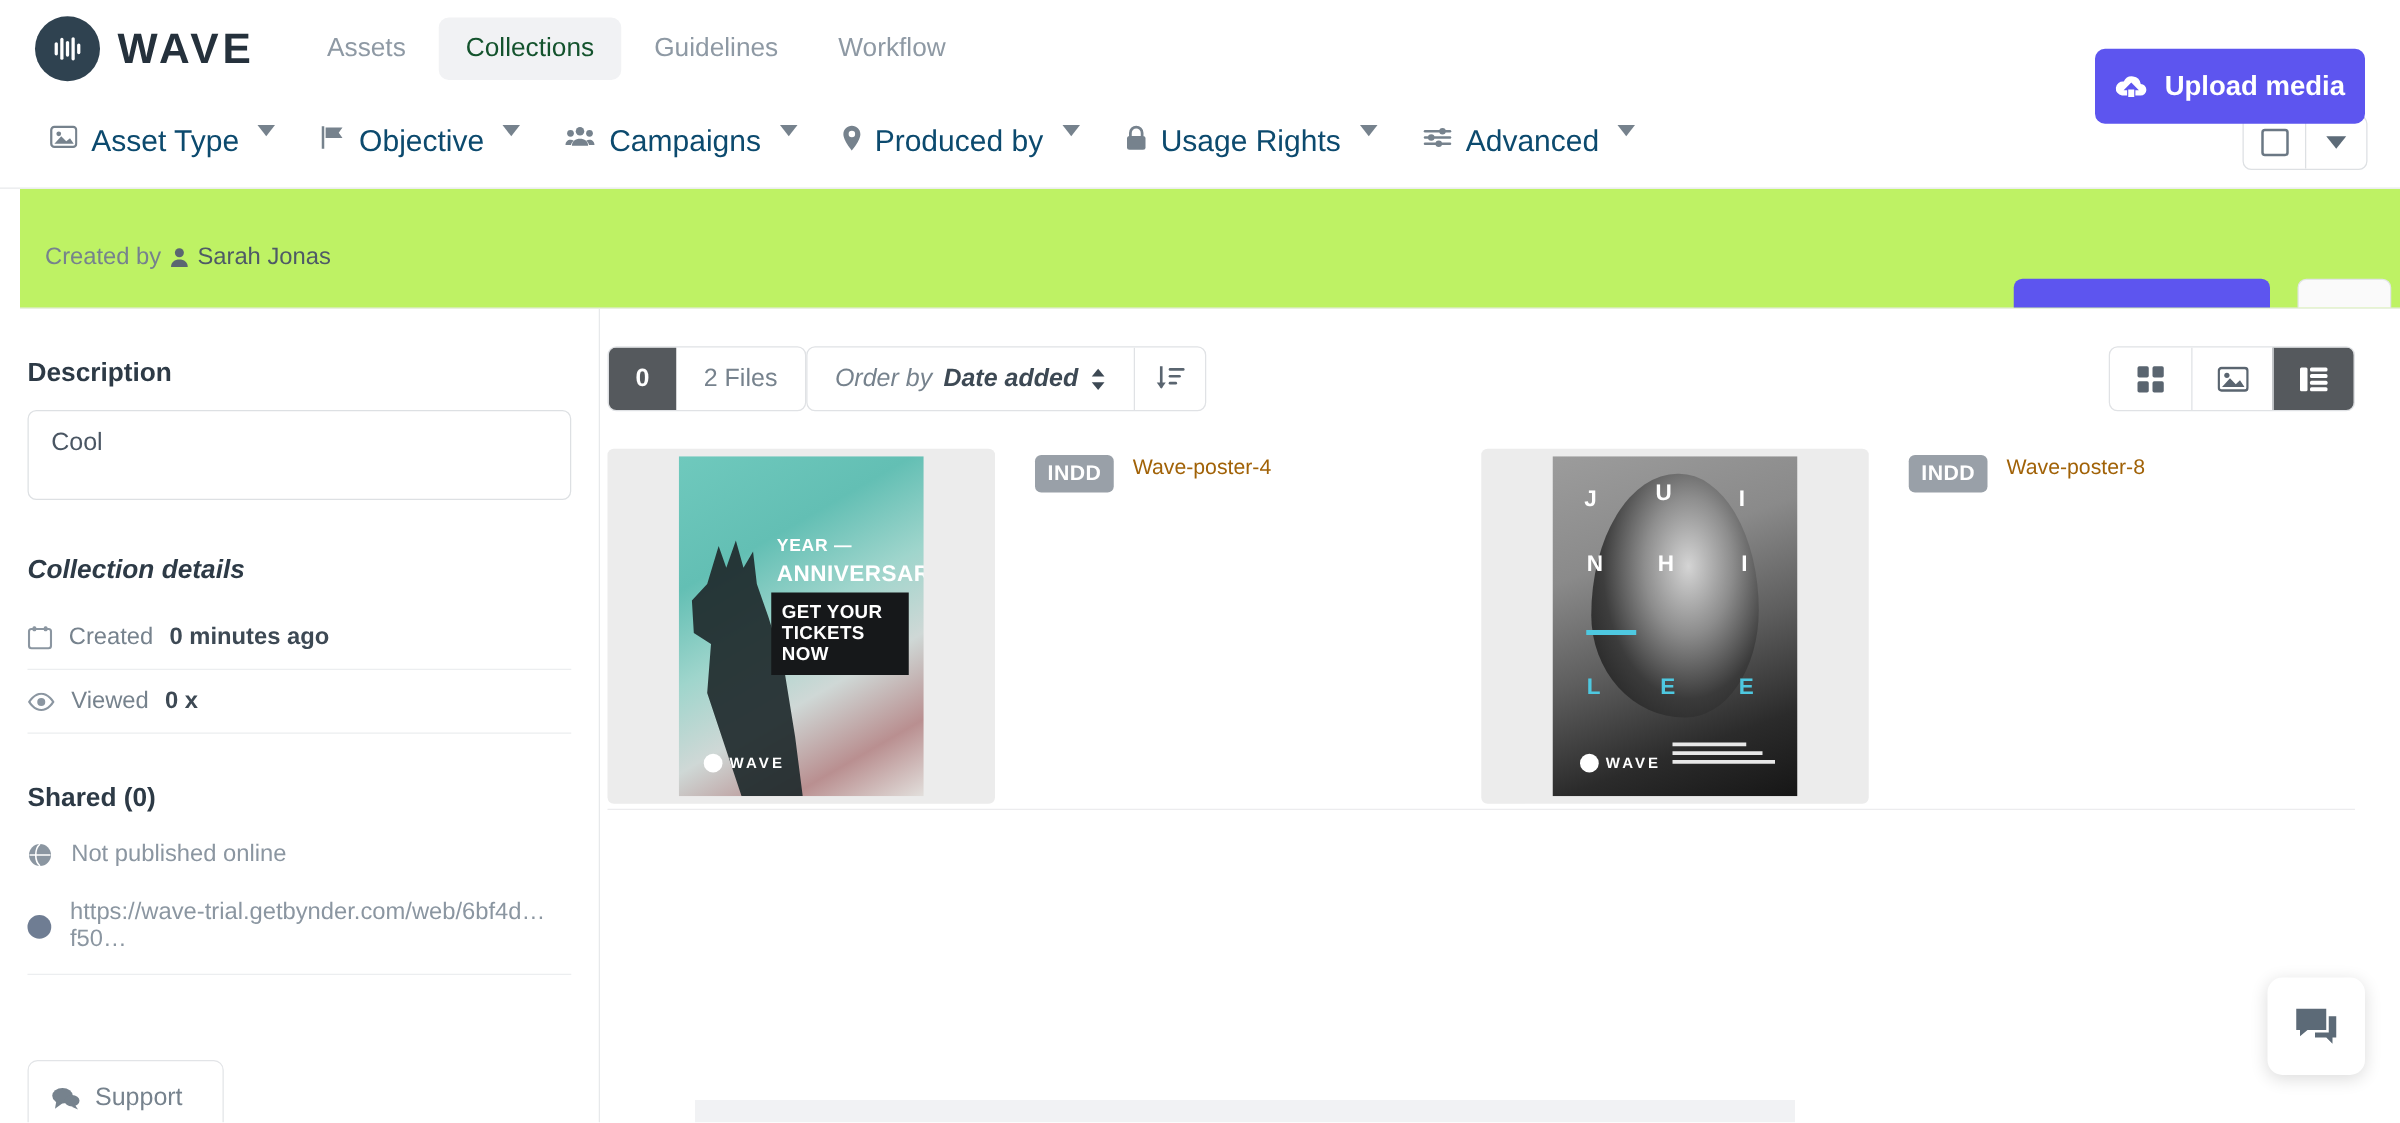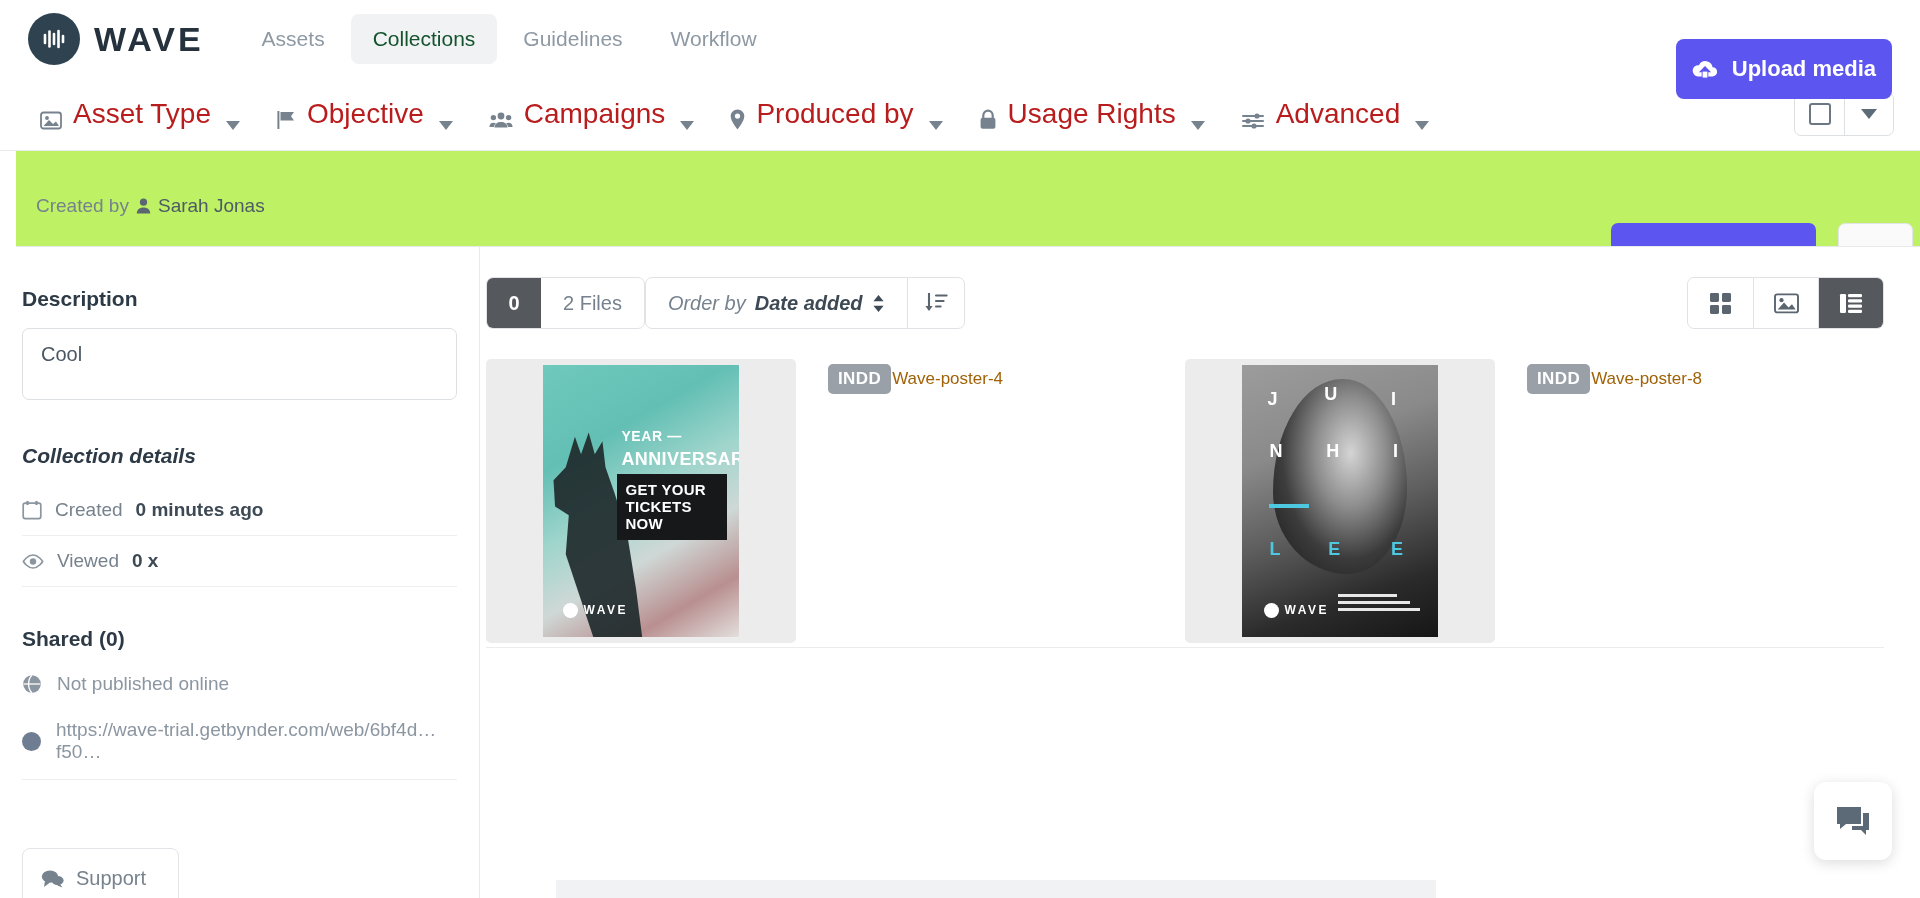--- a/index.html
+++ b/index.html
@@ -48,22 +48,22 @@
   }
 
   
   .filterbar {
     position: absolute; top: 78px; left: 0; width: 1920px; height: 73px;
     background: #fff; border-bottom: 1px solid #e7e9eb;
     display: flex; align-items: center; padding: 0 22px;
     z-index: 25;
   }
   .filter {
-    display: flex; align-items: flex-end; gap: 11px;
-    font-size: 28px; color: #b91c1c;
+    display: flex; align-items: flex-start; gap: 11px;
+    font-size: 24px; color: #0c4a6e;
     padding: 0 18px; cursor: pointer; white-space: nowrap;
   }
   .filter .caret {
     width: 0; height: 0; border-left: 7px solid transparent;
     border-right: 7px solid transparent; border-top: 9px solid #76828d;
     margin-left: 4px;
   }
   .filter-right {
     position: absolute; right: 26px; top: 50%; transform: translateY(-50%);
     display: flex; border: 1px solid #dde0e3; border-radius: 7px; overflow: hidden;
@@ -191,21 +191,21 @@
     display: flex; margin-top: 30px; gap: 0;
   }
   .asset-cell { width: 720px; display: flex; align-items: flex-start; }
   .thumb {
     width: 310px; height: 284px; background: #ececec; border-radius: 5px;
     display: flex; align-items: center; justify-content: center; flex: 0 0 auto;
     overflow: hidden;
   }
   .thumb-inner { width: 196px; height: 272px; position: relative; overflow: hidden; }
   .asset-label {
-    display: flex; align-items: center; gap: 1px;
+    display: flex; gap: 15px;
     padding: 5px 0 0 32px;
   }
   .badge {
     background: #99a0a8; color: #fff; font-size: 17px; font-weight: bold;
     border-radius: 5px; padding: 5px 10px; letter-spacing: .4px;
   }
   .asset-name { font-size: 17px; color: #a16207; }
 
   .divider-row {
     position: absolute; left: 6px; right: 36px; top: 400px;

